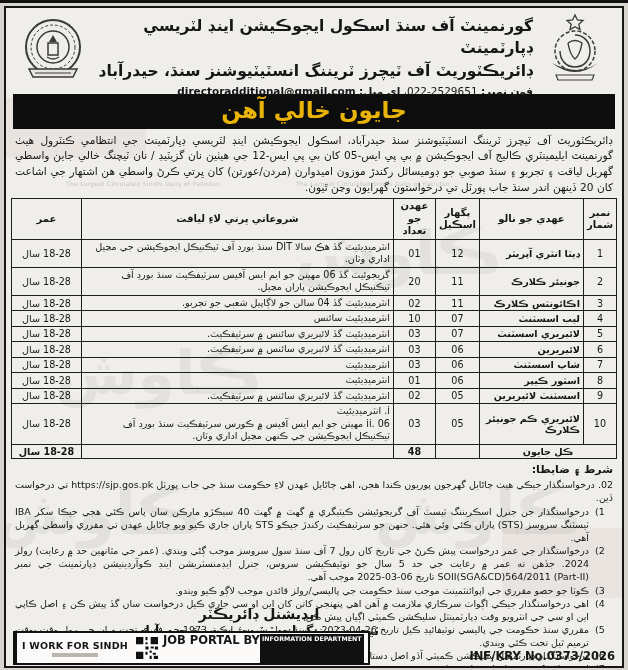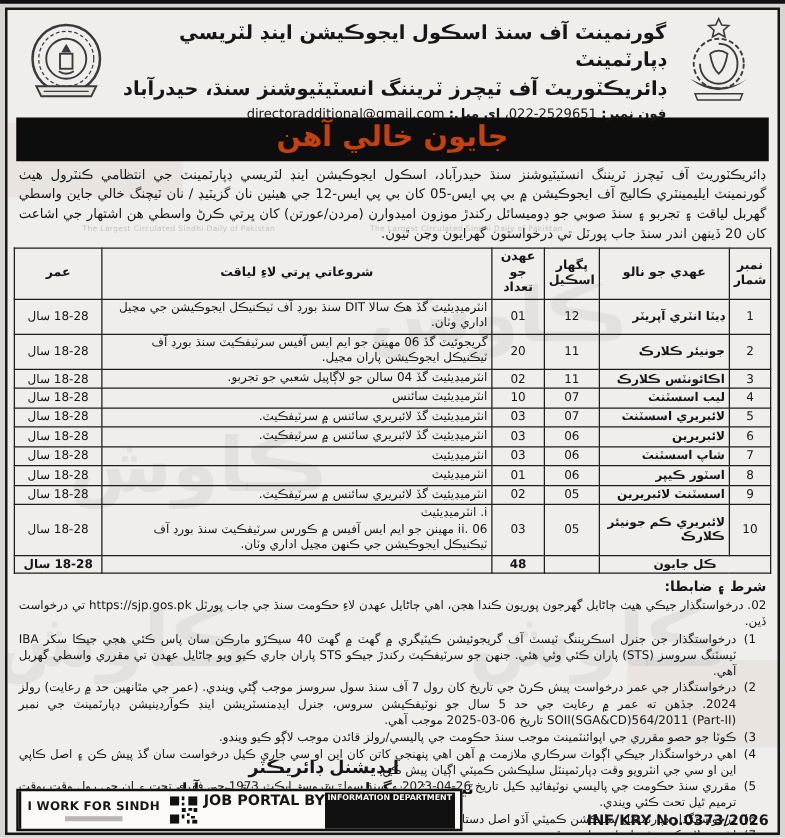--- a/index.html
+++ b/index.html
@@ -25,26 +25,26 @@
   .wm-cap { font-size:6px; color:rgba(60,55,50,.25); font-weight:normal; letter-spacing:.3px; }
   .wm-block { position:absolute; background:rgba(150,120,100,.08); pointer-events:none; z-index:0; }
   .layer { position:relative; z-index:1; }
 
   
   .header { display:flex; align-items:flex-start; justify-content:space-between; height:82px; }
   .logo { width:84px; display:flex; justify-content:center; padding-top:2px; }
   .header-center { flex:1; text-align:right; direction:rtl; padding-top:4px; }
   .org-line { font-weight:bold; font-size:15.5px; line-height:1.45; }
   .contact-line { font-size:10.5px; direction:rtl; margin-top:3px; }
-  .contact-line .email { direction:ltr; unicode-bidi:embed; font-weight:normal; }
+  .contact-line .email { direction:ltr; unicode-bidi:embed; font-weight:bold; }
   .contact-line b { font-weight:bold; }
 
   
   .banner {
-    background:#0d0d0d; color:#c2410c; text-align:center;
+    background:#0d0d0d; color:#eab308; text-align:center;
     font-size:23px; font-weight:bold; line-height:1.25;
     padding:2px 0 4px 0; margin:1px 2px 3px 2px;
   }
 
   
   .intro {
     direction:rtl; text-align:justify; font-size:10.6px; line-height:1.48;
     padding:1px 4px 3px 4px;
   }
 

